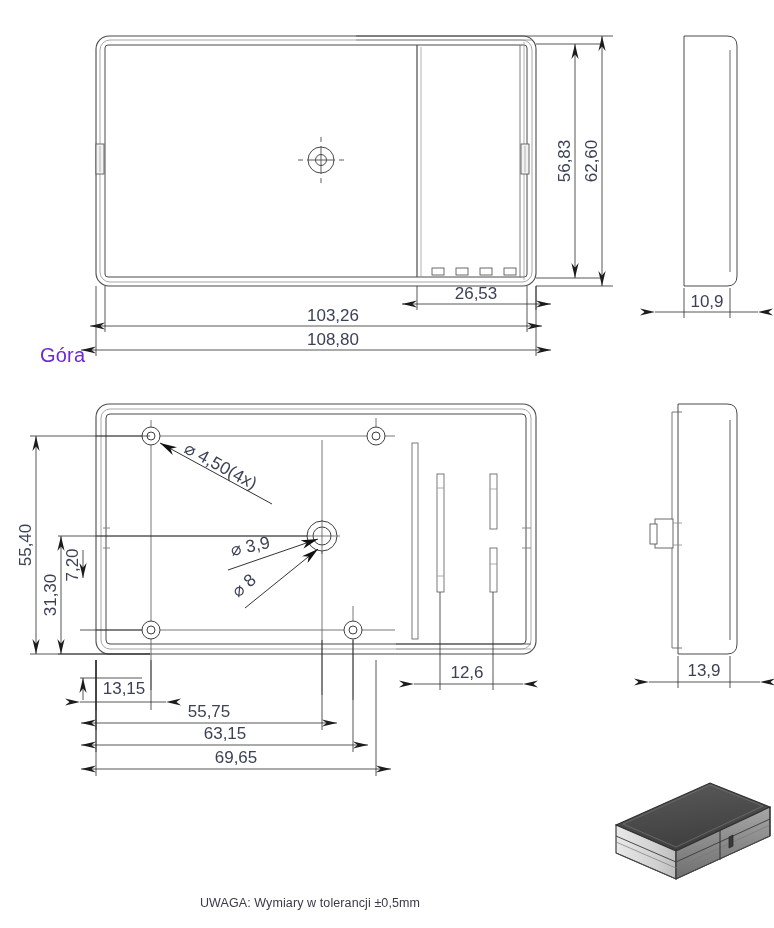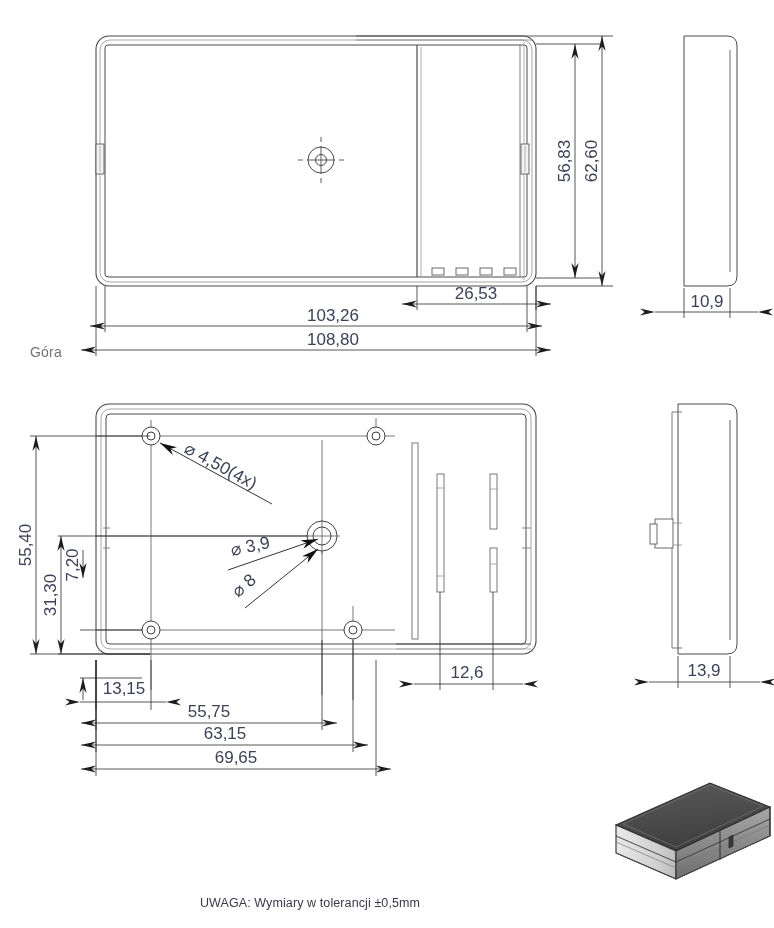--- a/index.html
+++ b/index.html
@@ -28,24 +28,24 @@
     left: 0;
     top: 896px;
     width: 620px;
     text-align: center;
     font-size: 12.5px;
     color: #3a3a4a;
     letter-spacing: 0.1px;
   }
   .view-label {
     position: absolute;
-    left: 30px;
+    left: 40px;
     top: 344px;
-    font-size: 14px;
-    color: #737373;
+    font-size: 20px;
+    color: #6d28d9;
     letter-spacing: 0.2px;
   }
 </style>
 </head>
 <body>
 
 <div id="sheet">
 
   <svg width="774" height="928" viewBox="0 0 774 928">
     <defs>

